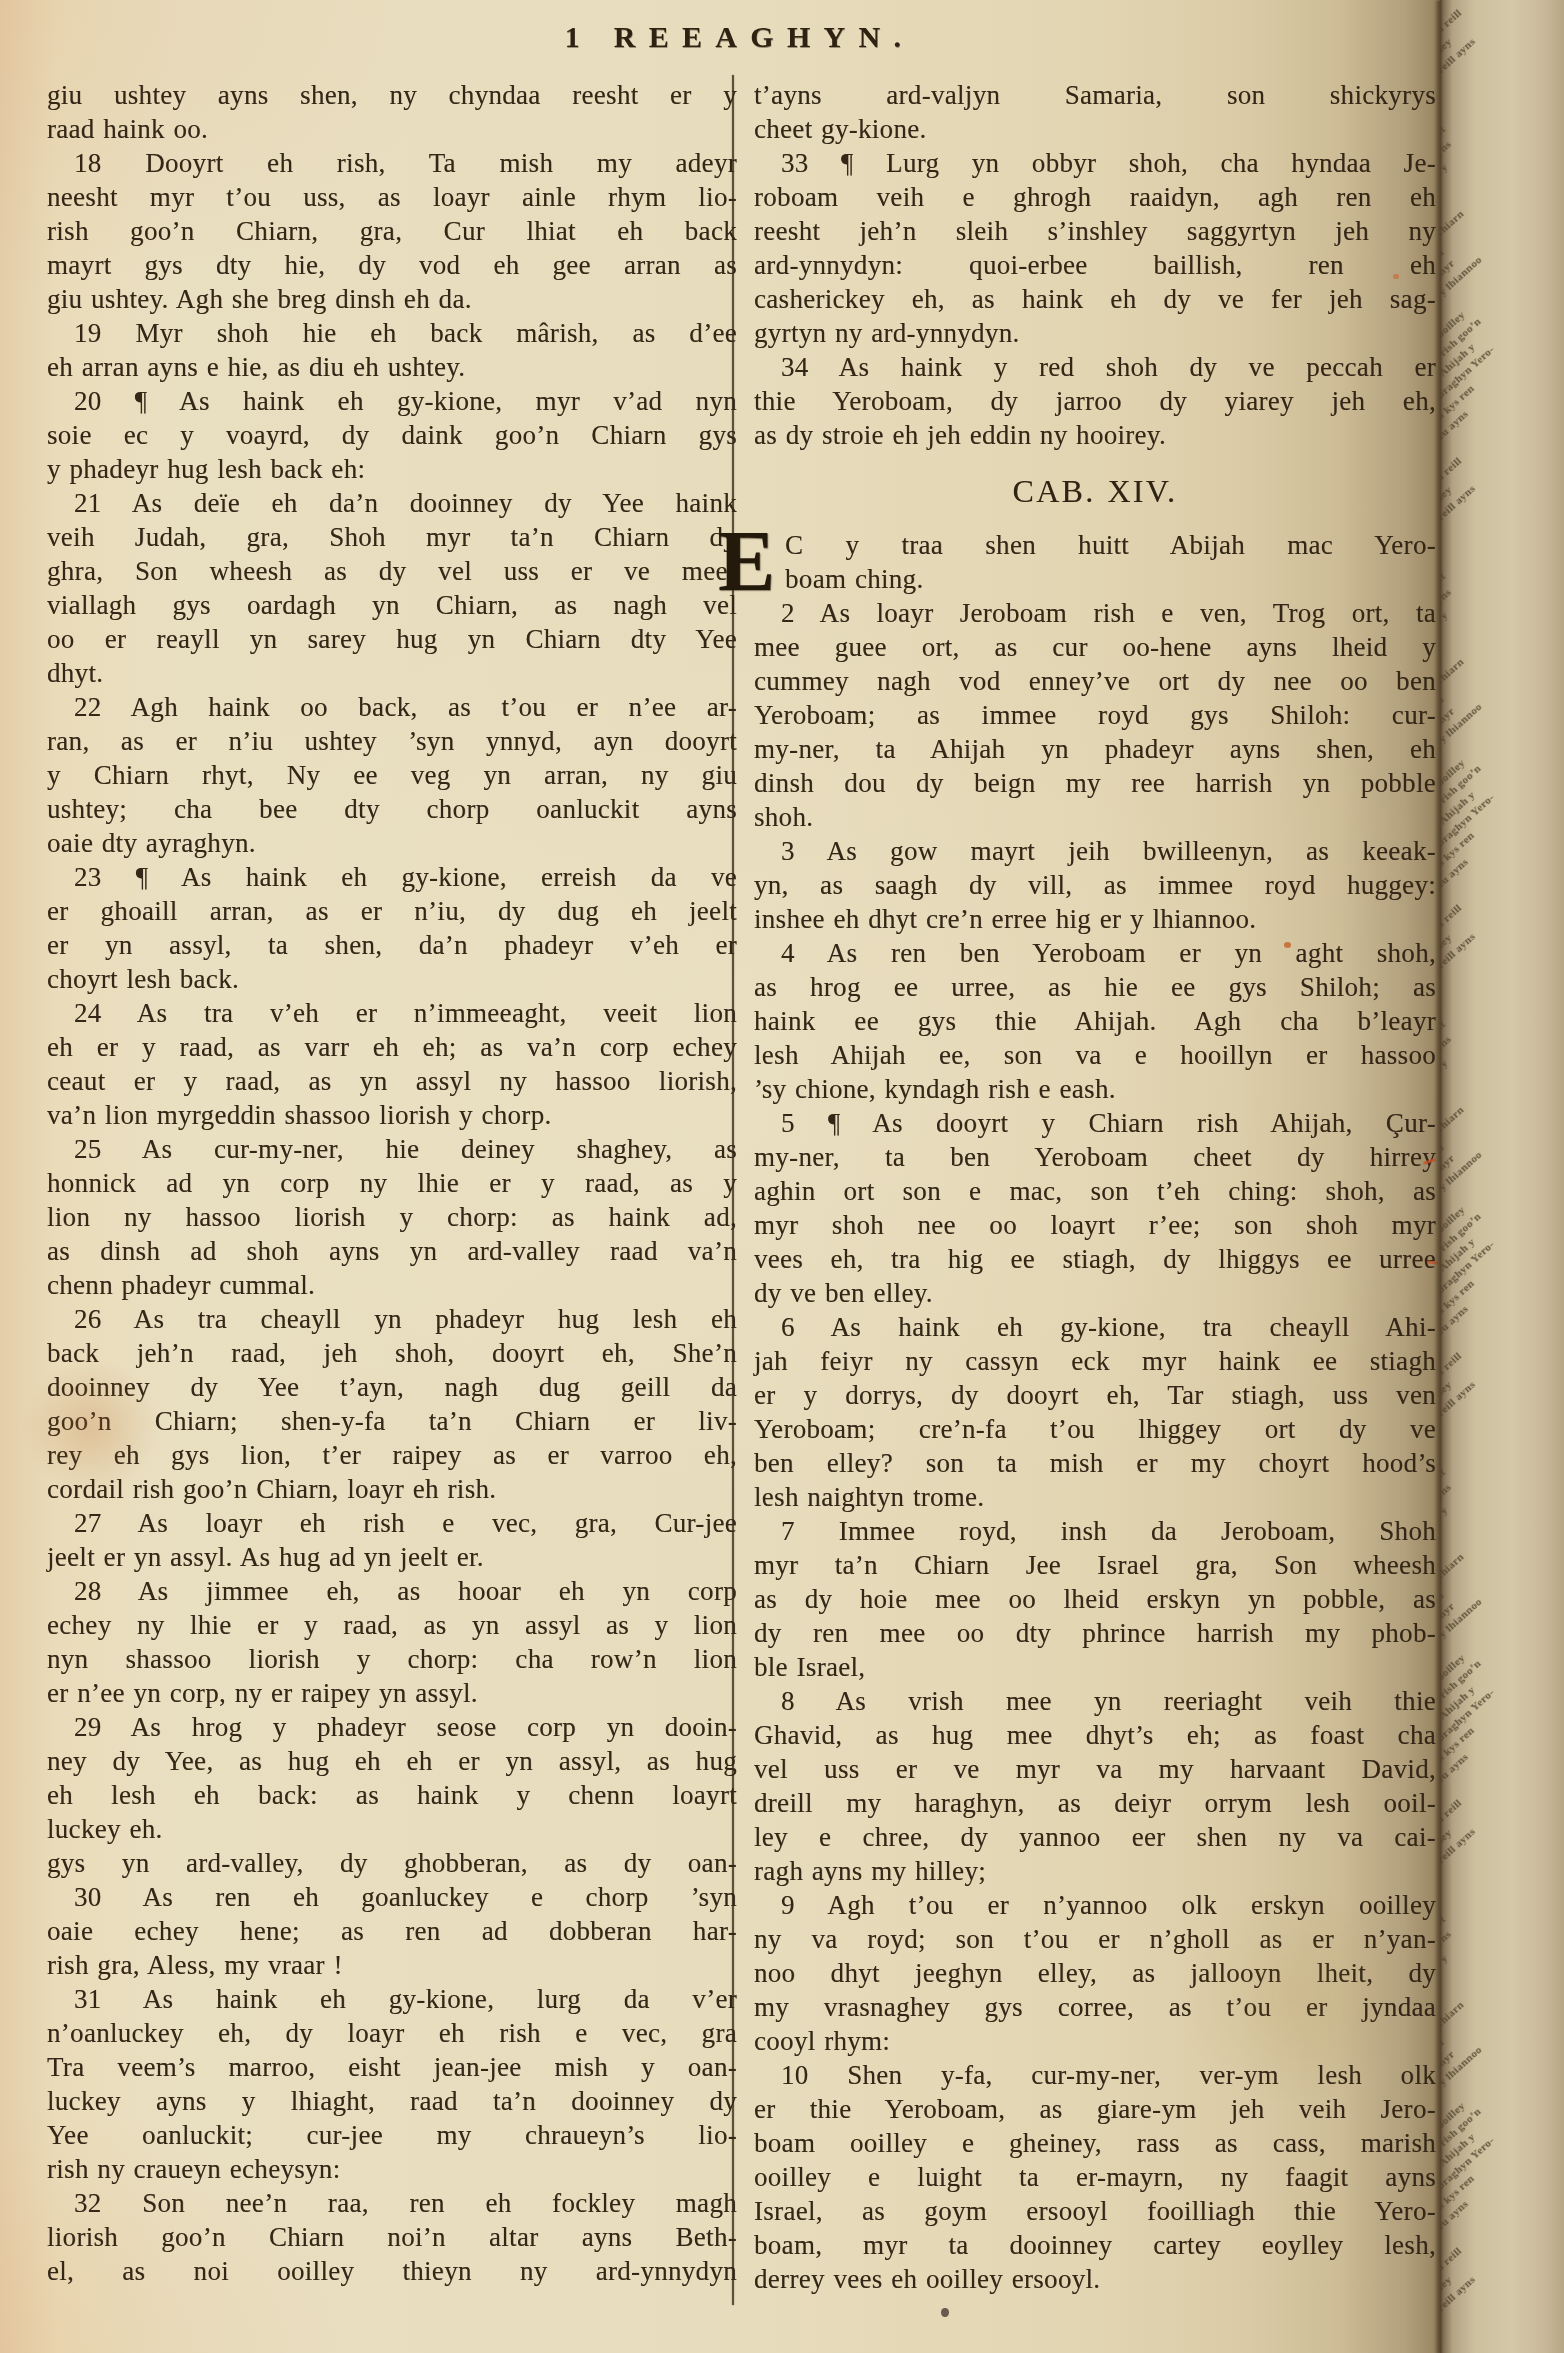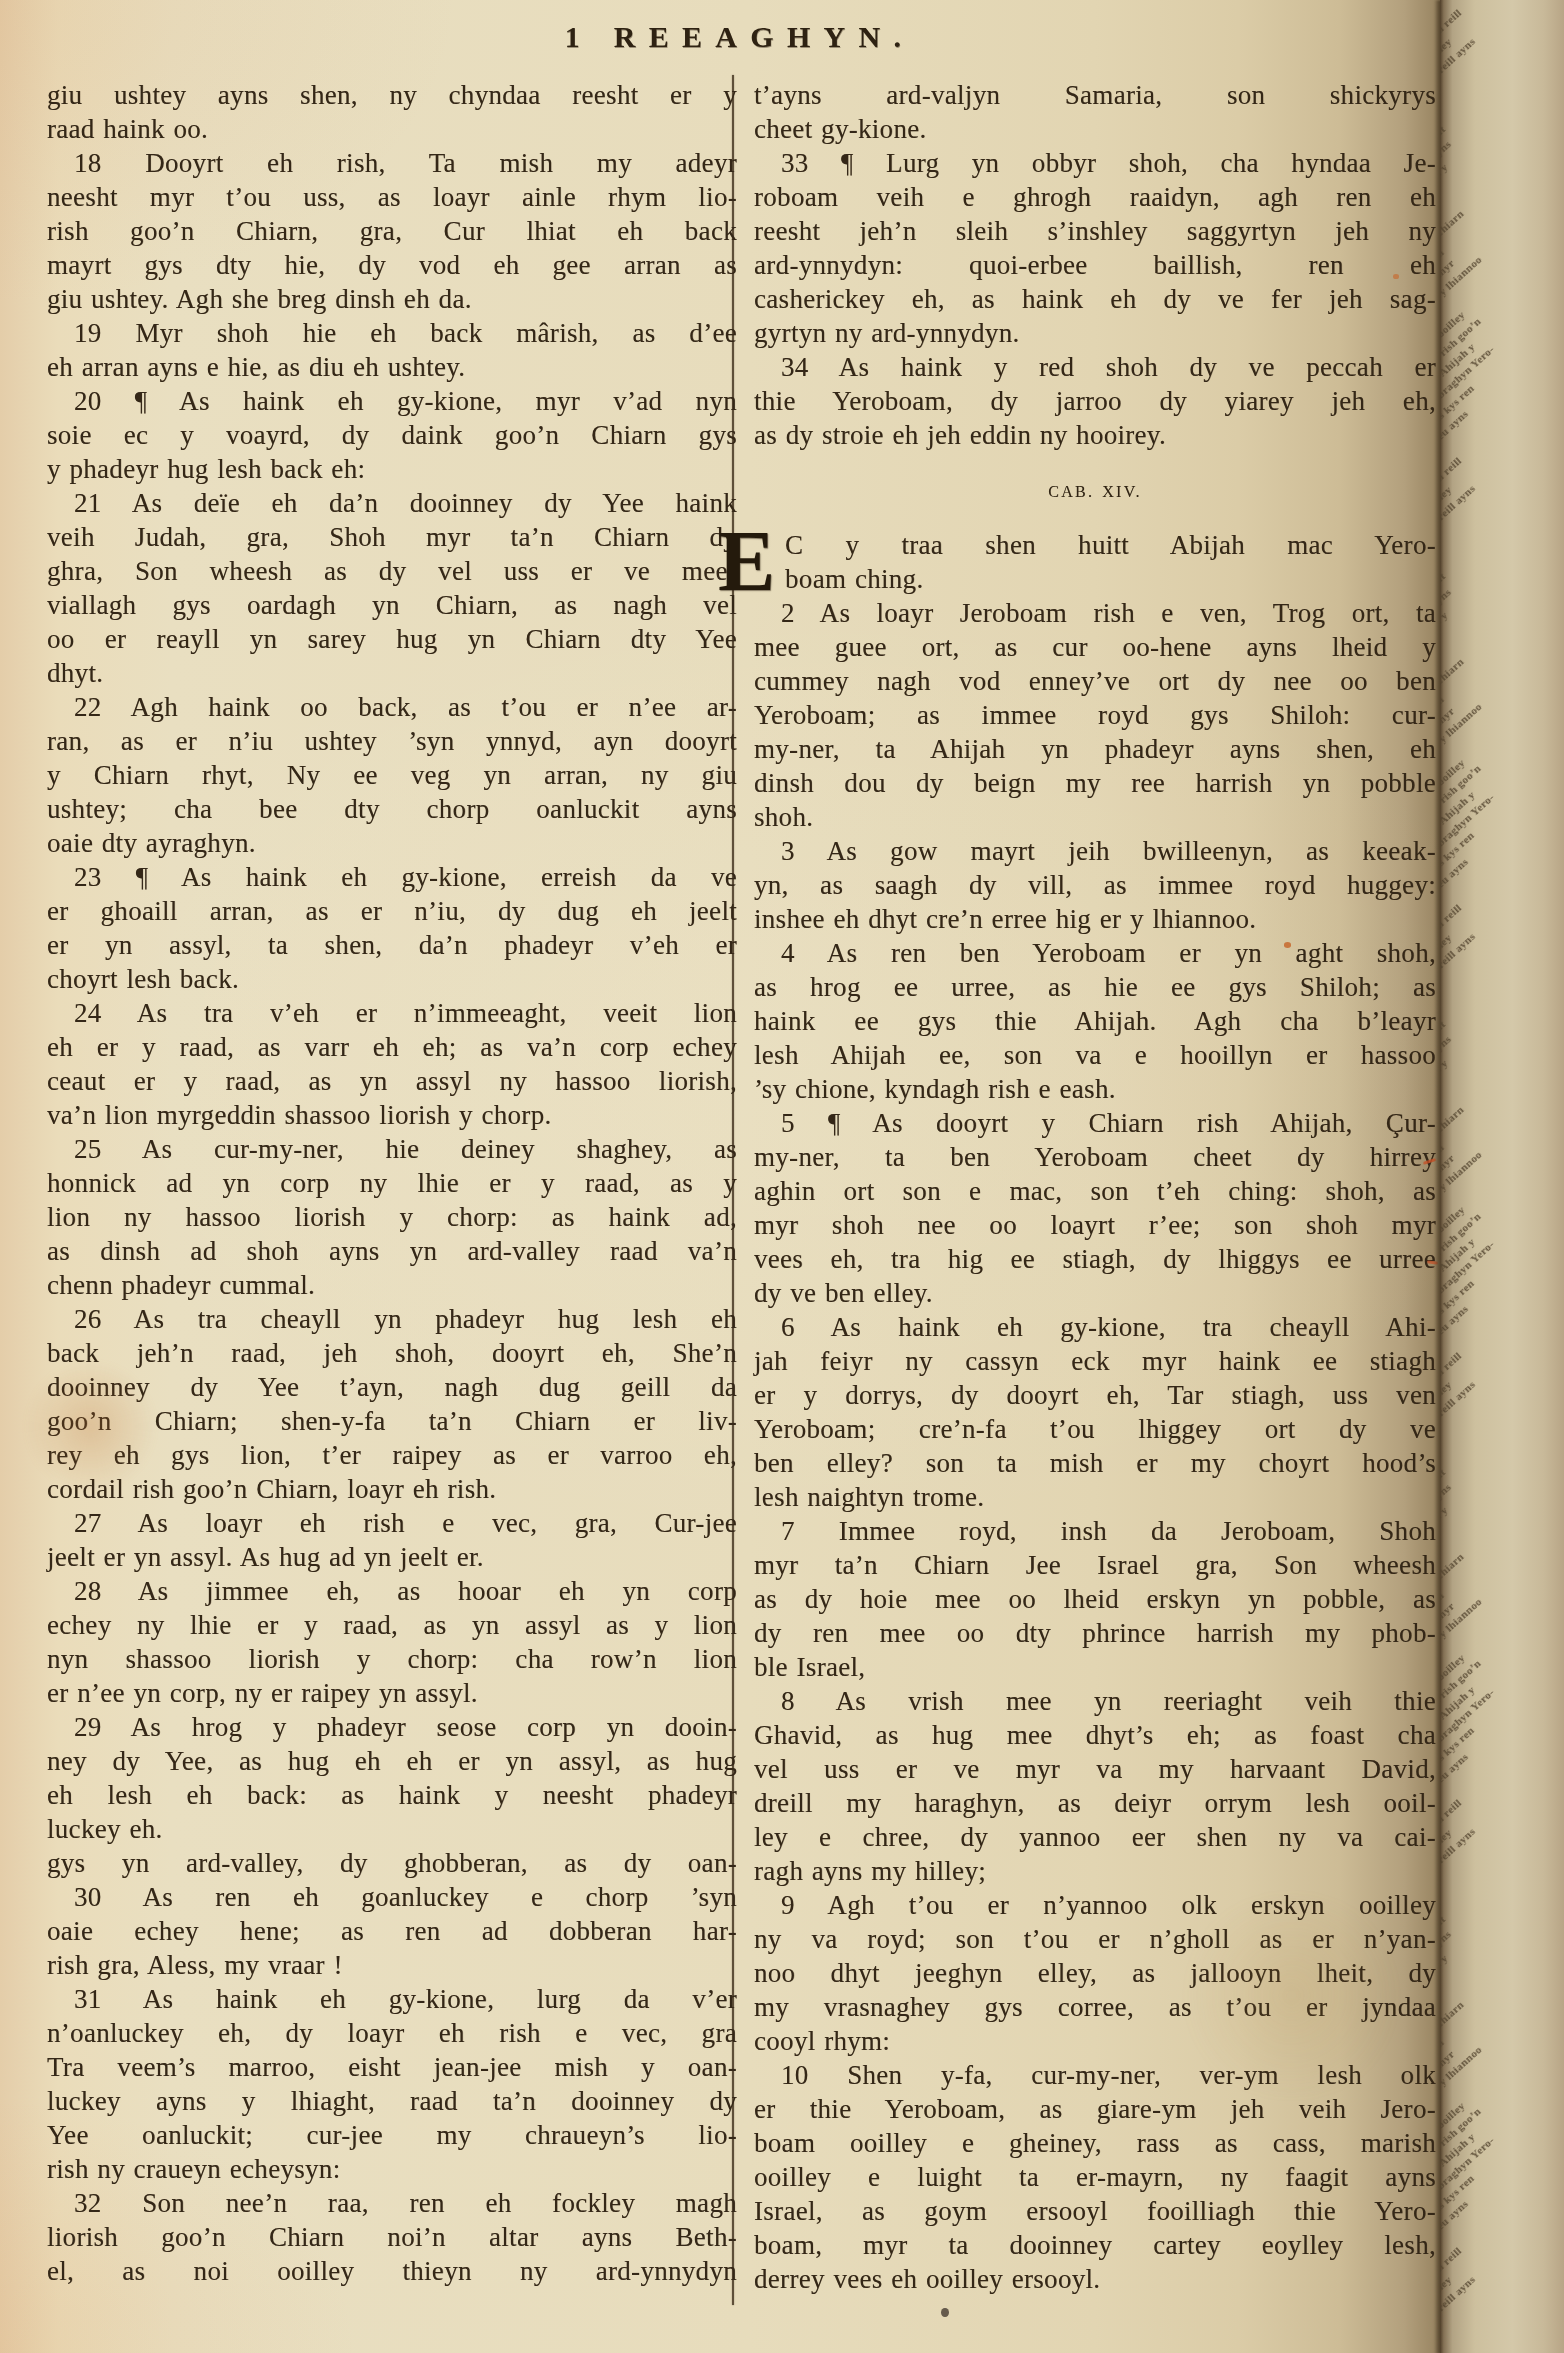--- a/index.html
+++ b/index.html
@@ -25,21 +25,21 @@
 
   .col{position:absolute;top:78px;font-size:27px;line-height:34px;color:#342717;
     text-shadow:0.3px 0.4px 0.5px rgba(46,30,14,.33);word-spacing:1.6px;letter-spacing:0.3px;}
   .col-left{left:47px;width:690px;}
   .col-right{left:754px;width:682px;}
 
   .line{text-align:justify;text-align-last:justify;}
   .line.v{text-indent:27px;}
   .line.last{text-align-last:left;}
 
-  .chap{text-align:center;font-size:16px;letter-spacing:2.3px;color:#2f2313;
+  .chap{text-align:center;font-size:32px;letter-spacing:2.3px;color:#2f2313;
         margin:20.3px 0 17px;line-height:39px;}
 
   .dropblock{display:flow-root;}
   .dropcap{float:left;font-size:86px;line-height:66px;font-weight:bold;color:#241a0c;
            margin:0 9.4px 0 -36px;text-shadow:0.8px 0.8px 1.2px rgba(40,26,12,.5);}
 
   
   .stain{position:absolute;border-radius:50%;pointer-events:none;}
   .stain-blotch{left:23.5px;top:1358px;width:133px;height:137px;
     background:radial-gradient(circle,rgba(188,114,52,.26),rgba(188,114,52,0) 70%);filter:blur(3.1px);}
@@ -112,21 +112,21 @@
       <div class="line">rey eh gys lion, t’er raipey as er varroo eh,</div>
       <div class="line last">cordail rish goo’n Chiarn, loayr eh rish.</div>
       <div class="line v">27 As loayr eh rish e vec, gra, Cur-jee</div>
       <div class="line last">jeelt er yn assyl.  As hug ad yn jeelt er.</div>
       <div class="line v">28 As jimmee eh, as hooar eh yn corp</div>
       <div class="line">echey ny lhie er y raad, as yn assyl as y lion</div>
       <div class="line">nyn shassoo liorish y chorp: cha row’n lion</div>
       <div class="line last">er n’ee yn corp, ny er raipey yn assyl.</div>
       <div class="line v">29 As hrog y phadeyr seose corp yn dooin-</div>
       <div class="line">ney dy Yee, as hug eh eh er yn assyl, as hug</div>
-      <div class="line">eh lesh eh back: as haink y neesht phadeyr</div>
+      <div class="line">eh lesh eh back: as haink y chenn loayrt</div>
       <div class="line last">luckey eh.</div>
       <div class="line">gys yn ard-valley, dy ghobberan, as dy oan-</div>
       <div class="line v">30 As ren eh goanluckey e chorp ’syn</div>
       <div class="line">oaie echey hene; as ren ad dobberan har-</div>
       <div class="line last">rish gra, Aless, my vraar !</div>
       <div class="line v">31 As haink eh gy-kione, lurg da v’er</div>
       <div class="line">n’oanluckey eh, dy loayr eh rish e vec, gra</div>
       <div class="line">Tra veem’s marroo, eisht jean-jee mish y oan-</div>
       <div class="line">luckey ayns y lhiaght, raad ta’n dooinney dy</div>
       <div class="line">Yee oanluckit; cur-jee my chraueyn’s lio-</div>

